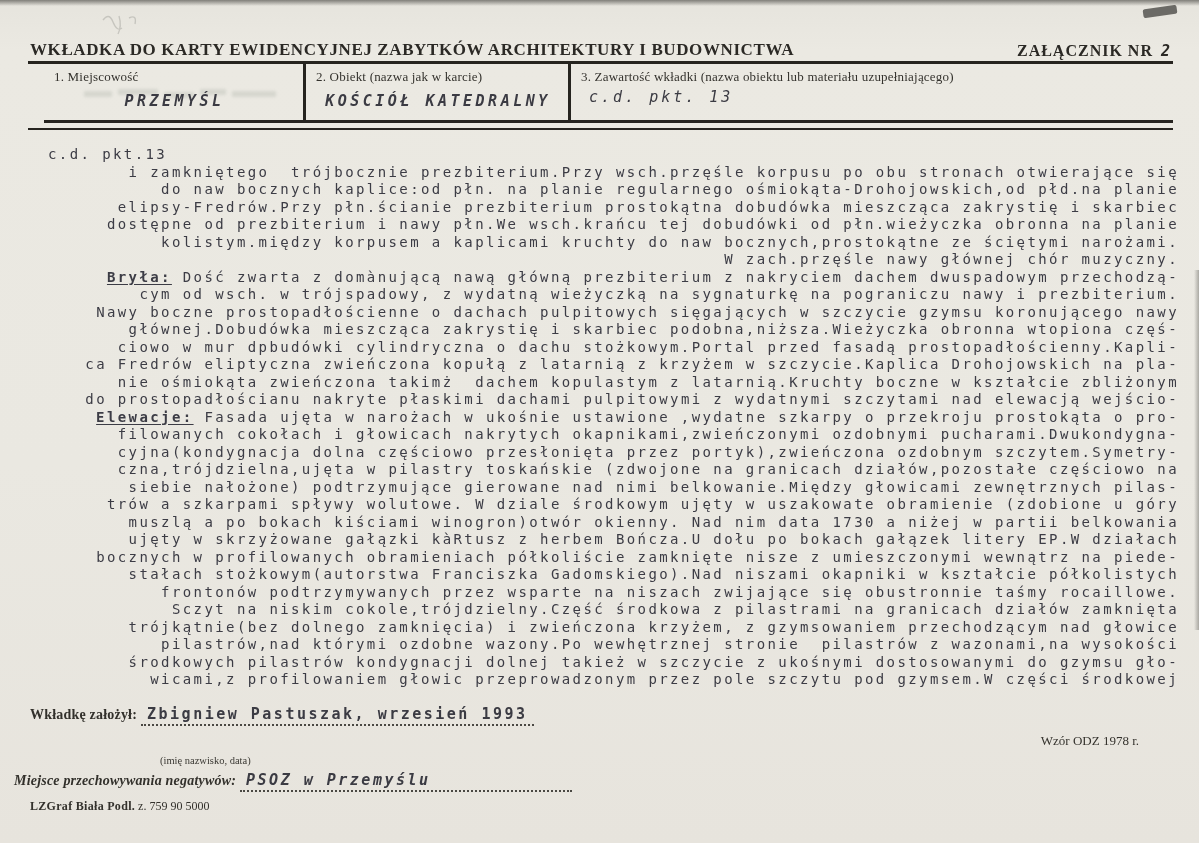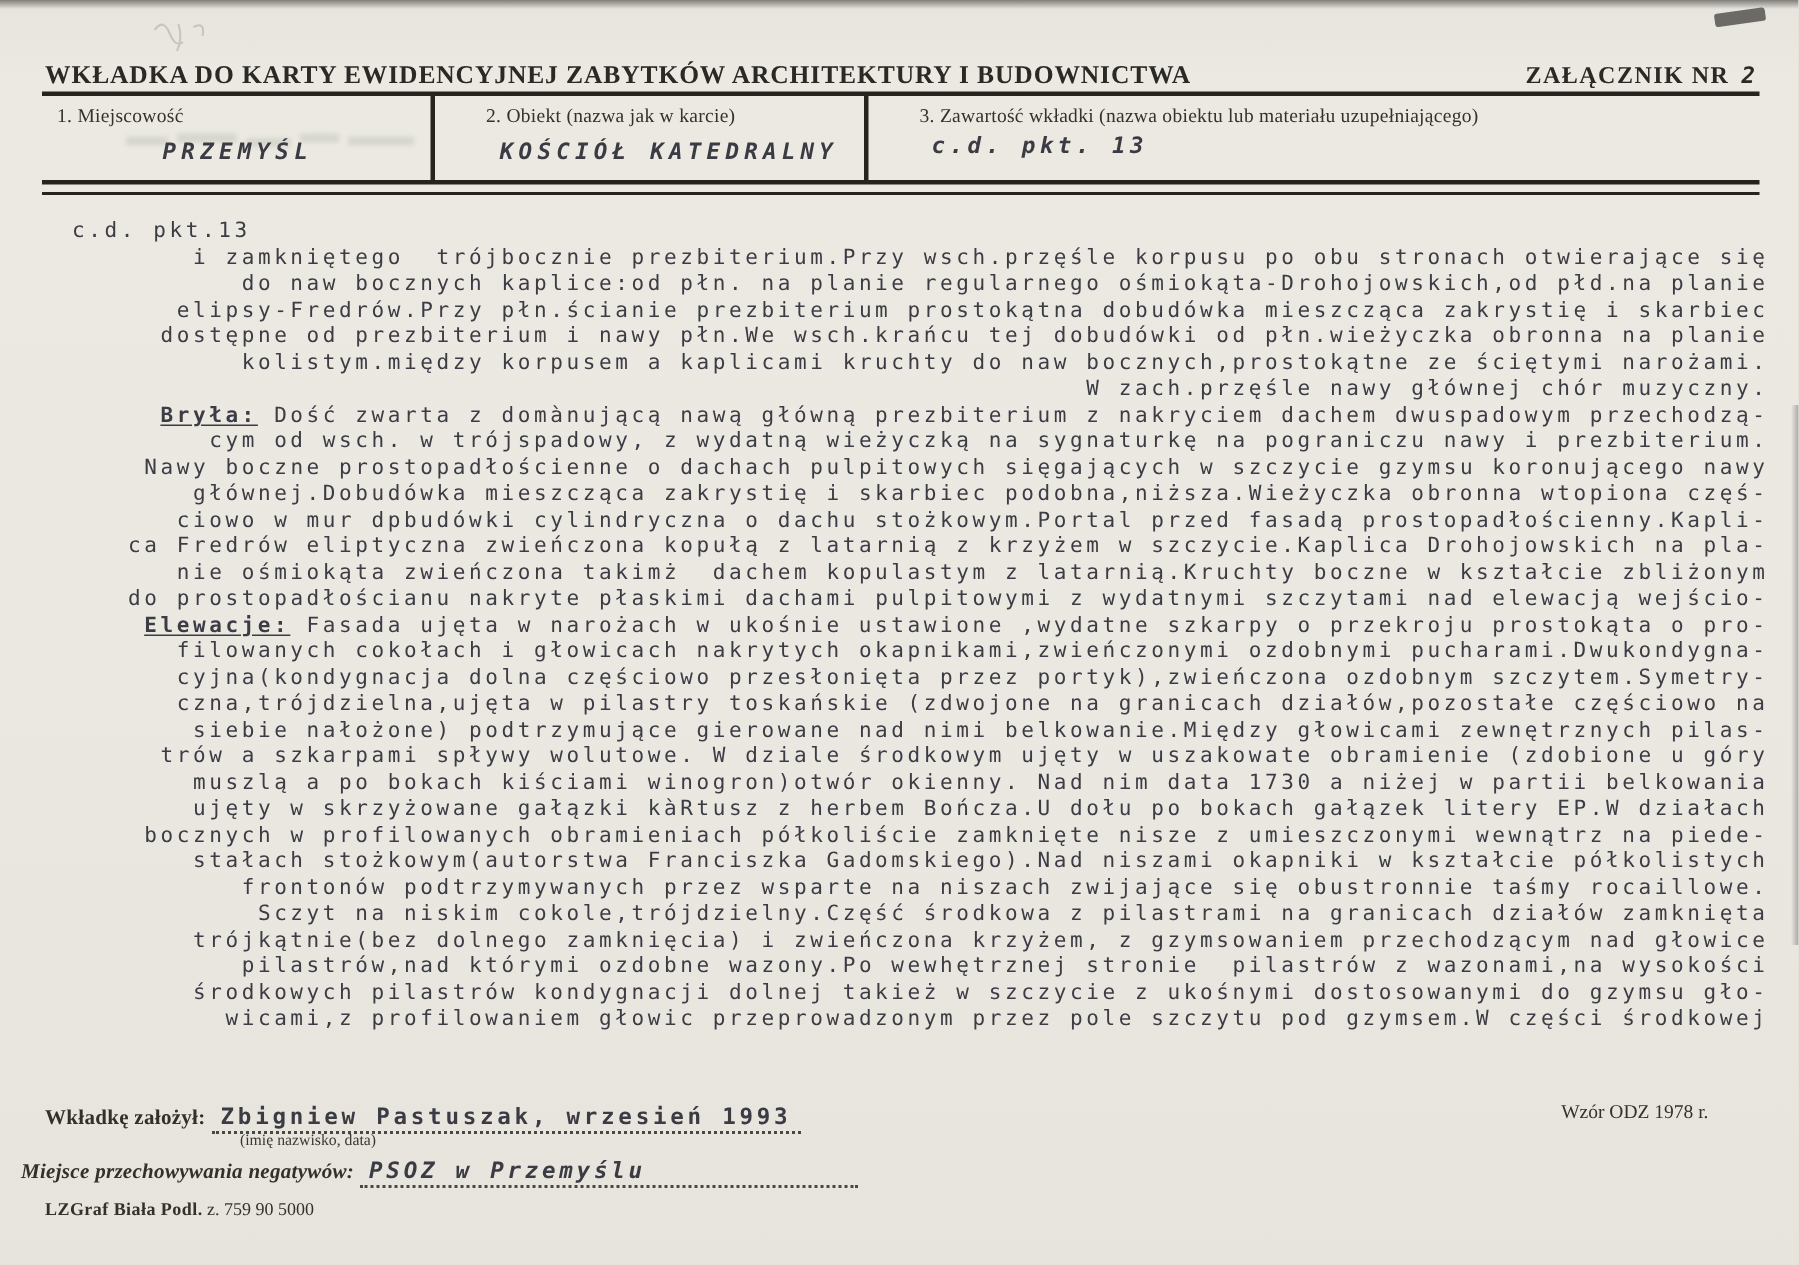--- a/index.html
+++ b/index.html
@@ -21,44 +21,44 @@
     background:linear-gradient(to left,rgba(50,50,46,.35),rgba(50,50,46,0));}
 
   
   .title-row{position:absolute;left:30px;right:28px;top:36px;height:24px;
     display:flex;justify-content:space-between;align-items:flex-end;}
   .doc-title{font-size:17px;font-weight:700;letter-spacing:.6px;color:#2b2925;white-space:nowrap;}
   .attachment{font-size:16px;font-weight:700;letter-spacing:1px;color:#2b2925;white-space:nowrap;text-align:center;}
   .att-num{font-family:"DejaVu Sans Mono",monospace;font-style:italic;font-size:15px;margin-left:8px;}
   .title-rule{position:absolute;left:28px;right:26px;top:61px;height:3px;background:#26241f;}
 
-  .fields-row{position:absolute;left:28px;right:26px;top:64px;height:56px;
-    display:flex;border-bottom:3px solid #26241f;gap:24px;}
+  .fields-row{position:absolute;left:44px;right:26px;top:64px;height:56px;
+    display:flex;border-bottom:3px solid #26241f;}
   .thin-rule{position:absolute;left:28px;right:26px;top:128px;height:2px;background:#26241f;}
   .cell{position:relative;box-sizing:border-box;padding:5px 8px 0 10px;}
   .cell-1{width:262px;border-right:3px solid #26241f;}
   .cell-2{width:265px;border-right:3px solid #26241f;}
   .cell-3{flex:1;}
   .cell-label{font-size:13px;color:#34322d;letter-spacing:.2px;}
   .cell-value{font-family:"DejaVu Sans Mono",monospace;font-style:italic;font-weight:700;
     font-size:15px;letter-spacing:3.5px;color:#3b3b43;margin-top:7px;}
   .cell-1 .cell-value,.cell-2 .cell-value{text-align:center;}
-  .cell-3 .cell-value{font-weight:700;margin-top:3px;padding-left:8px;letter-spacing:3px;}
+  .cell-3 .cell-value{font-weight:400;margin-top:3px;padding-left:8px;letter-spacing:3px;}
 
   
   .tw{font-family:"DejaVu Sans Mono",monospace;color:#3c3c45;}
   .body{position:absolute;left:48px;top:146px;right:20px;font-size:14px;
         letter-spacing:2.4px;line-height:17.5px;}
   .body-heading{white-space:pre;margin-bottom:0;}
   .line{white-space:pre;text-align:right;}
   .lead{font-weight:700;text-decoration:underline;text-underline-offset:2px;}
 
   
   .f-label{font-size:14px;font-weight:700;color:#32302b;letter-spacing:.2px;}
-  .f-row1{position:absolute;left:30px;top:735px;white-space:nowrap;}
+  .f-row1{position:absolute;left:30px;top:705px;white-space:nowrap;}
   .typed{font-family:"DejaVu Sans Mono",monospace;font-size:15px;font-weight:700;
          letter-spacing:2.5px;color:#3b3b43;}
   .dotted{border-bottom:2px dotted #4a4843;padding:0 6px 1px 6px;display:inline-block;}
   .f-hint{position:absolute;left:160px;top:755px;font-size:10.5px;color:#3a3833;}
   .f-wzor{position:absolute;right:60px;top:733px;font-size:13px;color:#34322d;}
   .f-row2{position:absolute;left:14px;top:771px;white-space:nowrap;font-style:italic;}
   .f-row2 .dotted{min-width:320px;}
   .f-print{position:absolute;left:30px;top:799px;font-size:12px;color:#33312c;white-space:nowrap;}
   .f-print .pname{font-weight:700;letter-spacing:.3px;}
 </style>

